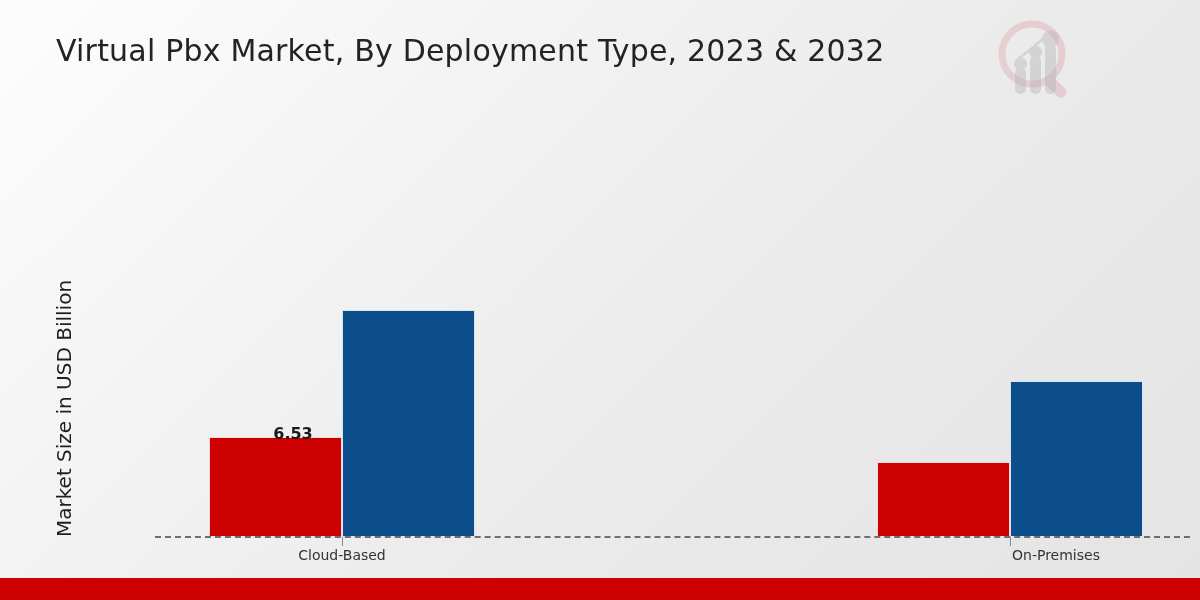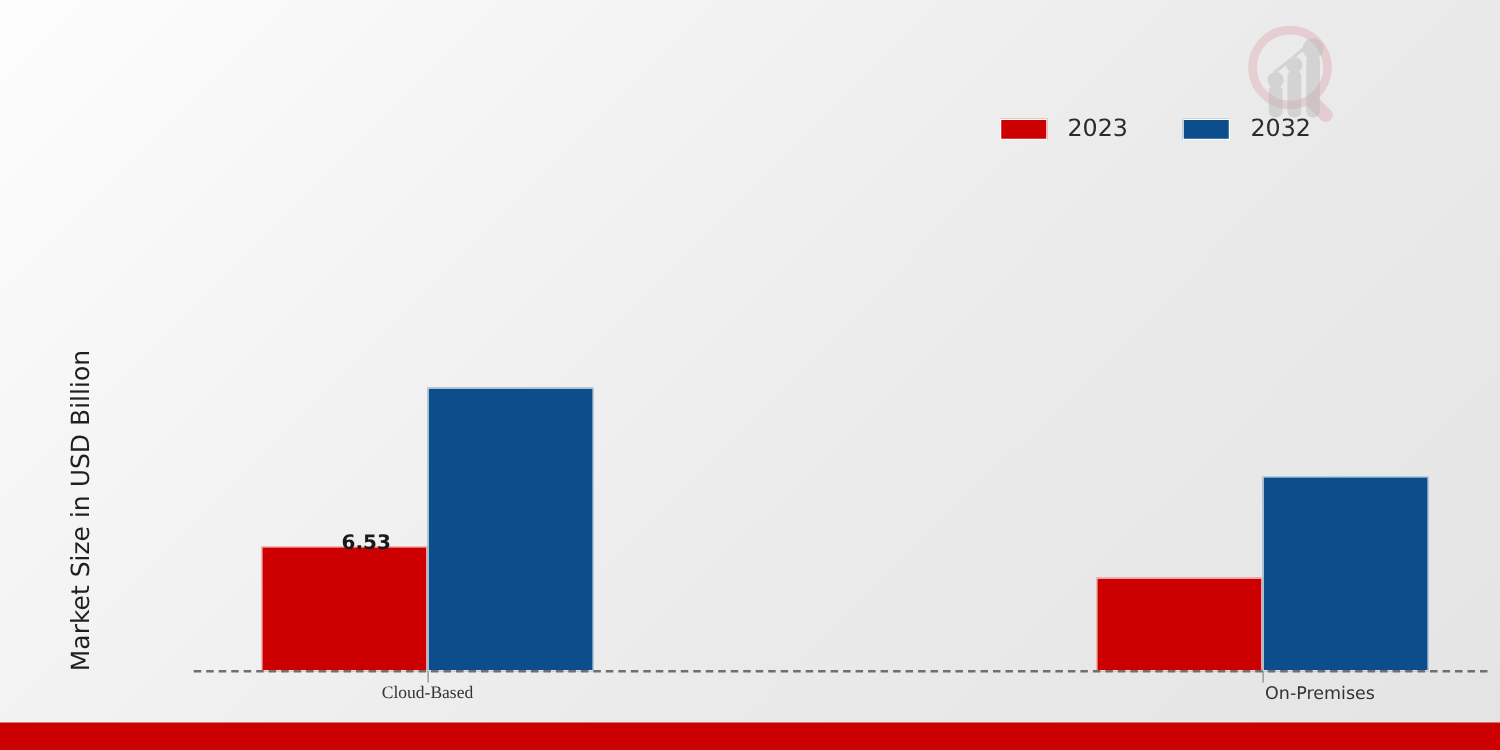--- a/index.html
+++ b/index.html
@@ -162,50 +162,41 @@
         <rect x="57" y="32" width="11" height="50" rx="5"></rect>
         <circle cx="32.5" cy="52" r="6.5"></circle>
         <circle cx="47.5" cy="40" r="6.5"></circle>
         <circle cx="62.5" cy="27" r="8.5"></circle>
         <rect x="31" y="45" width="17" height="2.6" transform="rotate(-38 31 46)"></rect>
         <rect x="46" y="33" width="17" height="2.6" transform="rotate(-40 46 34)"></rect>
       </g>
     </svg>
   </div>
 
-
-  <div class="legend">
-    <div class="legend-item">
-      <span class="legend-swatch" style="background:#CC0000;"></span>
-      <span class="legend-label">2023</span>
-    </div>
-    <div class="legend-item">
-      <span class="legend-swatch" style="background:#0C4E8B;"></span>
-      <span class="legend-label">2032</span>
-    </div>
-  </div>
+  <div class="chart-title">Virtual Pbx Market, By Deployment Type, 2023 &amp; 2032</div>
+
 
   <div class="y-axis-title">Market Size in USD Billion</div>
 
   <div class="plot">
 
     <div class="bar" style="left:209px; top:437px; width:133px; height:100px; background:#CC0000;"></div>
 
     <div class="bar" style="left:342px; top:310px; width:133px; height:227px; background:#0C4E8B;"></div>
 
     <div class="bar" style="left:877px; top:462px; width:133px; height:75px; background:#CC0000;"></div>
 
     <div class="bar" style="left:1010px; top:381px; width:133px; height:156px; background:#0C4E8B;"></div>
 
     <div class="axis-line"></div>
 
     <div class="tick" style="left:342px;"></div>
     <div class="tick" style="left:1010px;"></div>
 
-    <div class="cat-label" style="left:342px;font-family:Liberation Serif, serif;">Cloud-Based</div>
+    <div class="cat-label" style="left:342px;">Cloud-Based</div>
     <div class="cat-label" style="left:1056px;">On-Premises</div>
 
     <div class="value-label" style="left:293px; top:424px;">6.53</div>
   </div>
 
   <div class="footer-bar" style="background:#CC0000;"></div>
 
 </div>
 
 </body></html>

